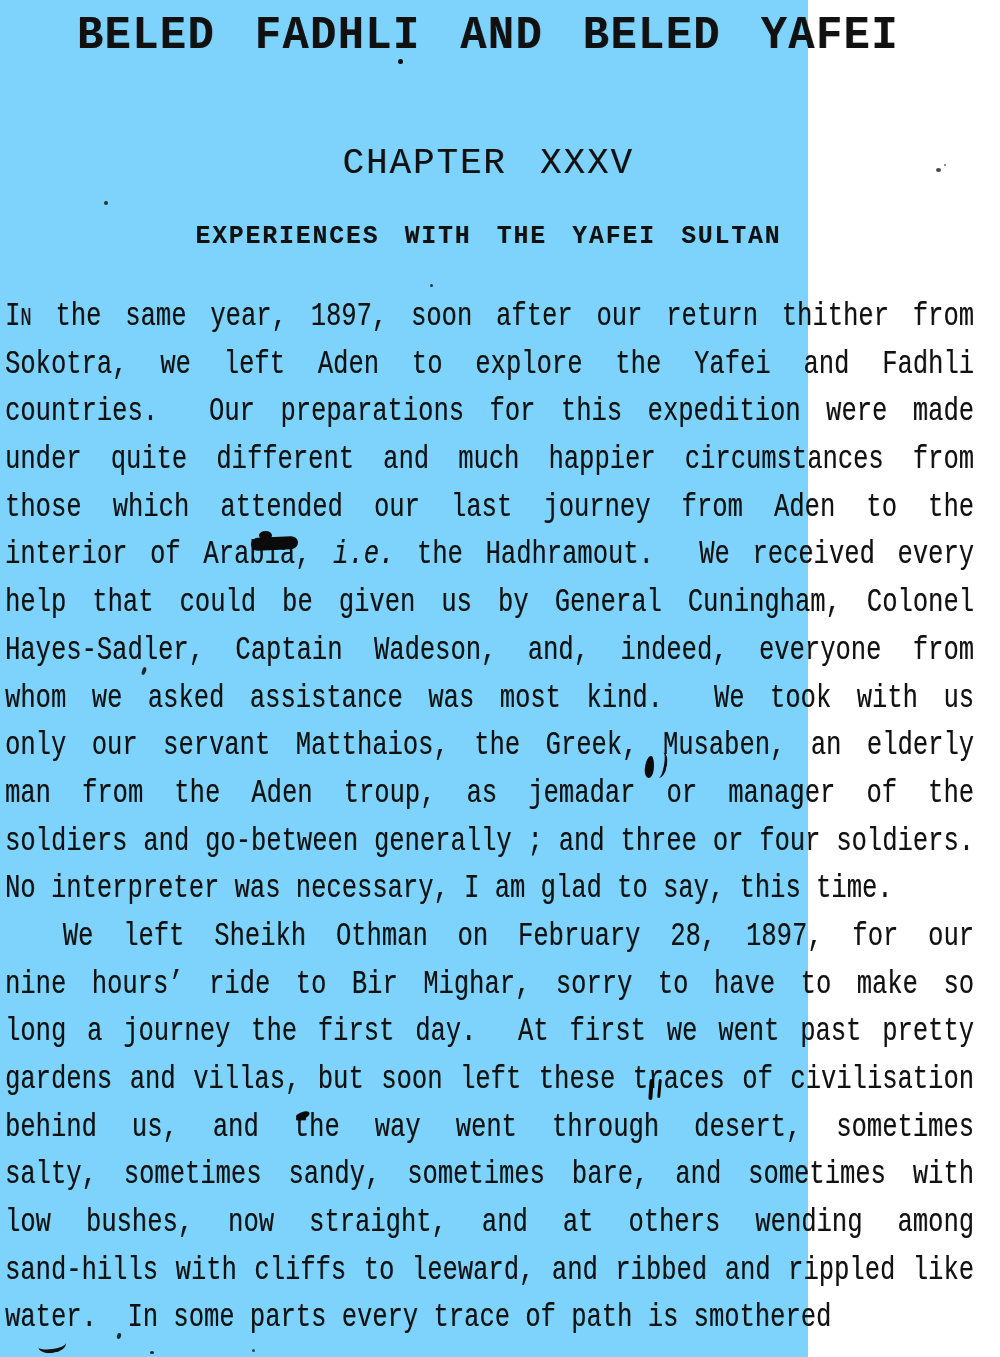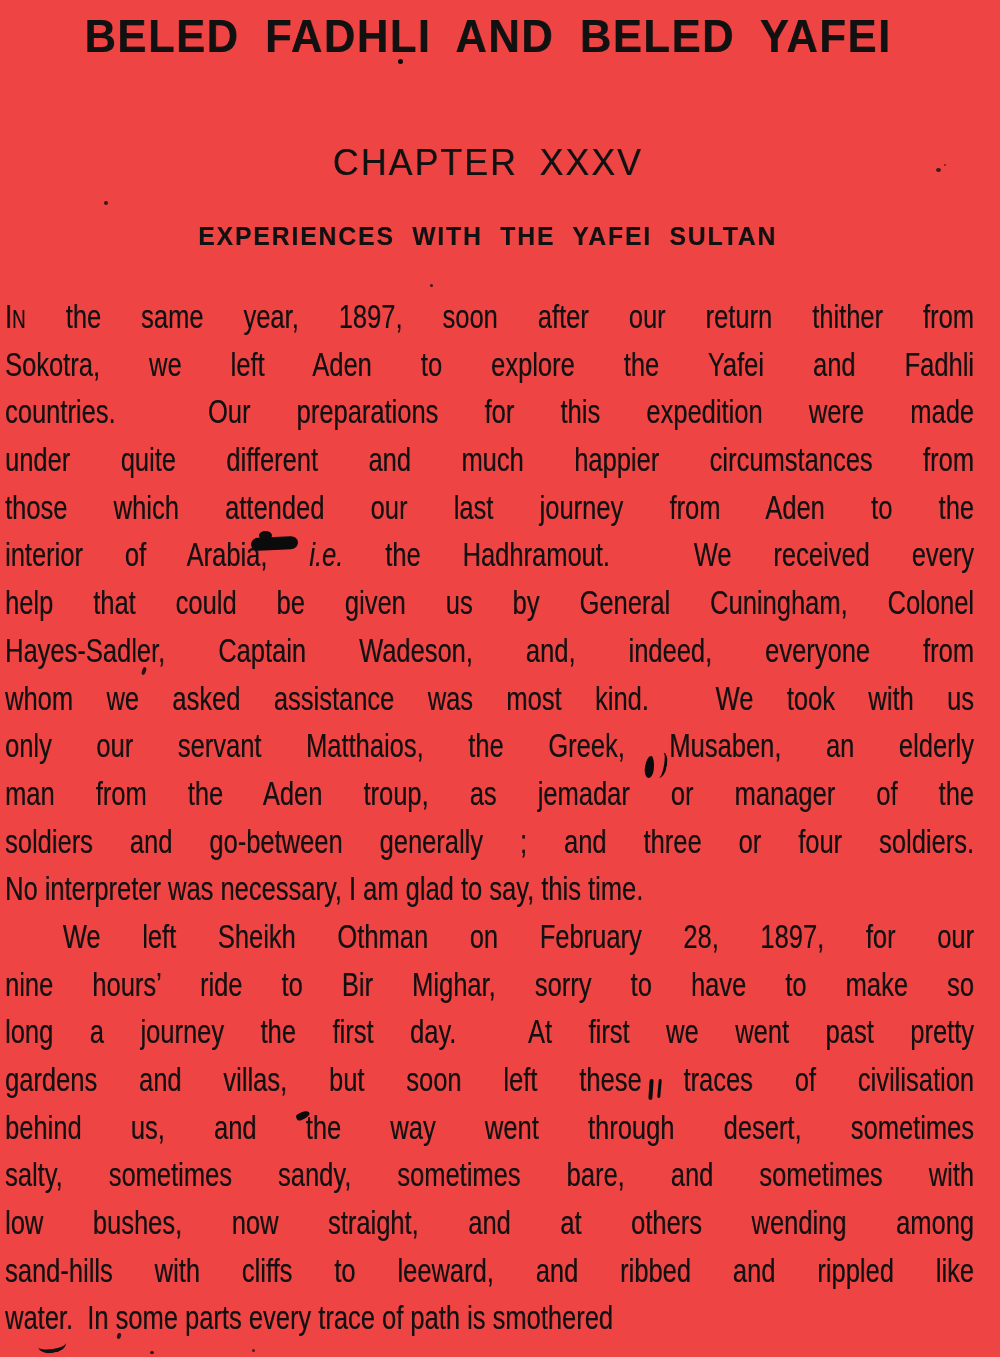--- a/index.html
+++ b/index.html
@@ -5,25 +5,25 @@
   html, body {
     margin: 0;
     padding: 0;
     background: #ffffff;
     width: 1000px;
     height: 1357px;
     overflow: hidden;
   }
   .page {
     position: relative;
-    width: 1000px;
+    width: 808px;
     height: 1357px;
-    background: #ef4444;
+    background: #7dd3fc;
     color: #111111;
-    font-family: Liberation Sans, sans-serif;
+    font-family: Liberation Mono, monospace;
   }
   
   .title-wrap {
     position: absolute;
     top: 10px;
     left: -12px;
     width: 1000px;
     display: flex;
     justify-content: center;
   }

